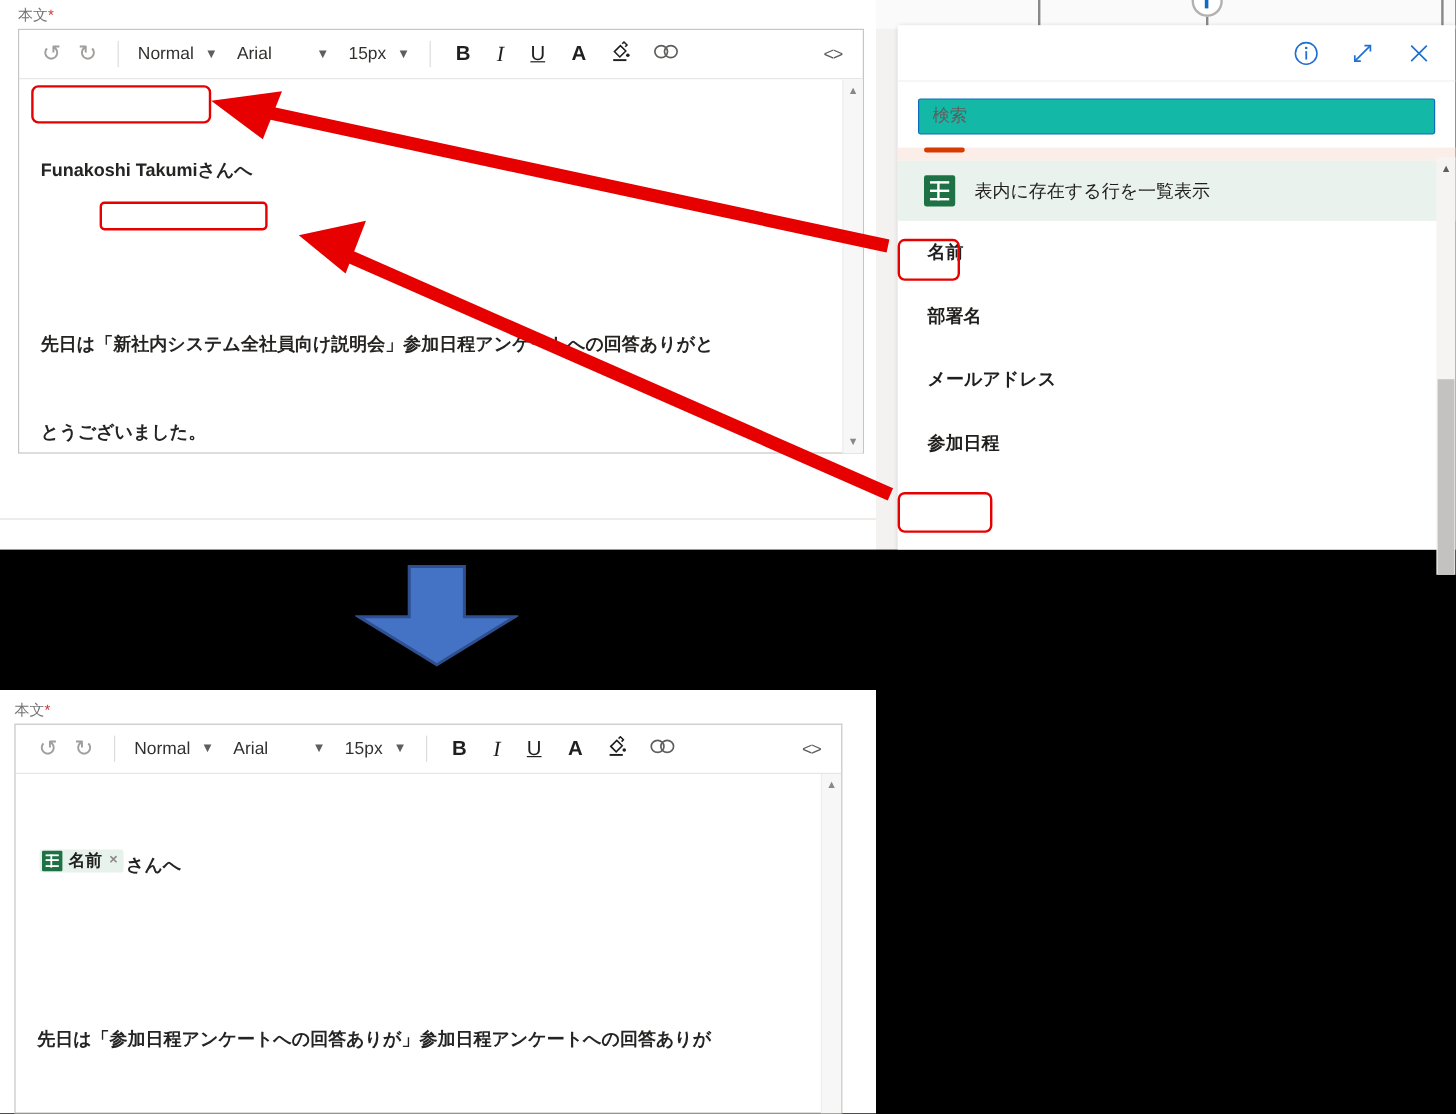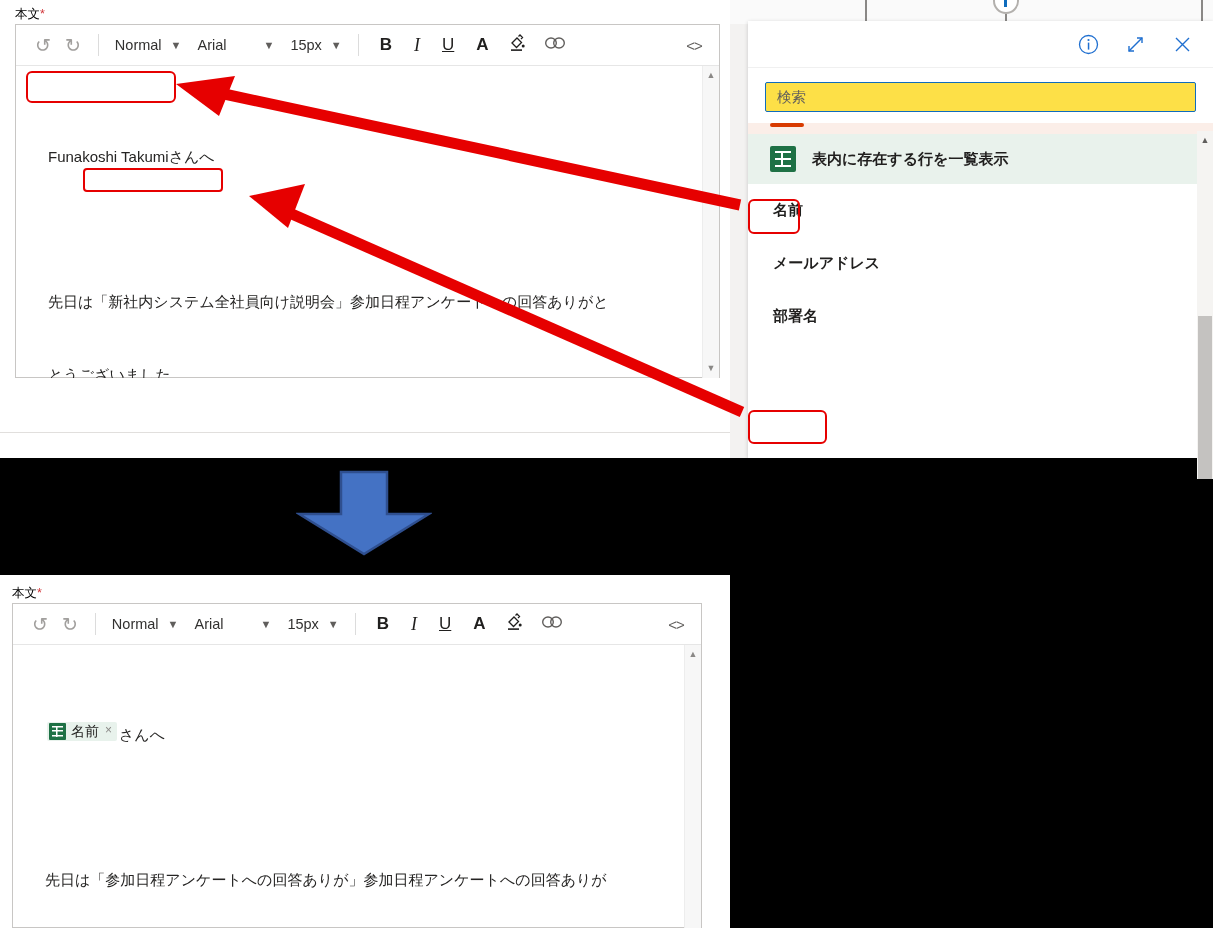--- a/index.html
+++ b/index.html
@@ -11,21 +11,21 @@
     overflow: hidden;
   }
   #stage { position: relative; width: 1213px; height: 928px; background: #000; }
 
   
   .canvas-top   { position:absolute; left:0; top:0;   width:730px;  height:458px; background:#fff; }
   .canvas-tr    { position:absolute; left:730px; top:0; width:483px; height:458px; background:#f3f2f1; }
   .canvas-bot   { position:absolute; left:0; top:575px; width:730px; height:353px; background:#fff; }
 
   
-  .field-label { font-size:12.5px; color:#000000; line-height:14px; }
+  .field-label { font-size:12.5px; color:#737373; line-height:14px; }
   .req-star { color:#d13438; font-size:12.5px; }
 
   .editor-box { border:1px solid #c8c6c4; background:#fff; position:relative; }
   .editor-toolbar {
     display:flex; align-items:center; height:41px;
     border-bottom:1px solid #e6e6e6; padding:0 12px; gap:0;
   }
   .tb-btn {
     display:flex; align-items:center; justify-content:center;
     height:30px; min-width:26px; color:#605e5c; cursor:default;
@@ -37,21 +37,21 @@
   .tb-dd .cv { color:#605e5c; font-size:11px; line-height:1; }
   .tb-fmt { font-size:17px; color:#201f1e; padding:0 11px; cursor:default; }
   .tb-fmt.ital { font-style:italic; font-family:"Liberation Serif", serif; font-size:18px;}
   .tb-fmt.und  { text-decoration:underline; }
   .tb-code { margin-left:auto; color:#605e5c; font-size:15px; letter-spacing:-1px;}
 
   .editor-body { position:relative; padding:12px 26px 10px 14px; overflow:hidden; }
   .etext {
     font-size:15px; color:#252423; line-height:1.62;
     font-family:"Liberation Sans","DejaVu Sans",sans-serif;
-    white-space:pre-wrap; margin:18px;
+    white-space:pre-wrap; margin:4px;font-weight:bold;
   }
   .etext p { margin:0; }
   .spacer-line { height:1.62em; }
 
   
   .vscroll {
     position:absolute; top:0; right:0; width:17px; height:100%;
     background:#f7f7f7; border-left:1px solid #ededed;
     display:flex; flex-direction:column; justify-content:space-between; align-items:center;
   }
@@ -85,34 +85,34 @@
   }
   .flyout-header {
     height:47px; display:flex; align-items:center; justify-content:flex-end;
     gap:26px; padding-right:20px; border-bottom:1px solid #f0f0f0;
   }
   .fh-icon { color:#1f6fd0; display:flex; align-items:center; cursor:default; }
   .search-wrap { padding:14px 17px 11px 17px; }
   .search-input {
     width:100%; height:30px; border:1.6px solid #0f6cbd; border-radius:2px;
     padding:0 11px; font-size:14.5px; color:#323130; outline:none;
-    font-family:"Liberation Sans","DejaVu Sans",sans-serif; background:#fde047;
+    font-family:"Liberation Sans","DejaVu Sans",sans-serif; background:#14b8a6;
   }
   .search-input::placeholder { color:#605e5c; }
 
   .tabstrip { height:11px; background:#fbeee8; position:relative; }
   .tabstrip .underline {
     position:absolute; left:22px; top:0; width:34px; height:4px; background:#d83b01; border-radius:2px;
   }
   .list-area { position:relative; }
   .lrow {
     display:flex; align-items:center; gap:16px; height:50px;
     padding-left:22px; font-size:15px; color:#201f1e; cursor:default;
   }
-  .lrow.sel { background:#e9f2ec; font-weight:bold; }
+  .lrow.sel { background:#e9f2ec; font-weight:normal; }
   .lrow.plain { height:53px; font-weight:bold; padding-left:25px; }
   .xls-lg {
     width:26px; height:26px; background:#1e7145; border-radius:2px; position:relative; flex:0 0 auto;
   }
   .xls-lg::before {
     content:""; position:absolute; left:5px; top:5px; right:5px; bottom:5px;
     background:
       linear-gradient(#fff,#fff) 0 0/100% 2px no-repeat,
       linear-gradient(#fff,#fff) 0 50%/100% 2px no-repeat,
       linear-gradient(#fff,#fff) 0 100%/100% 2px no-repeat,
@@ -256,24 +256,27 @@
 
     <div class="list-area">
       <div class="lrow sel">
         <div class="xls-lg"></div>
         <span>表内に存在する行を一覧表示</span>
       </div>
       <div class="lrow plain">
         <span>名前</span>
       </div>
       <div class="lrow plain">
+        <span>部署名</span>
+      </div>
+      <div class="lrow plain">
         <span>メールアドレス</span>
       </div>
       <div class="lrow plain">
-        <span>部署名</span>
+        <span>参加日程</span>
       </div>
     </div>
 
     <div class="panel-scroll">
       <div class="up">▲</div>
       <div class="thumb"></div>
     </div>
   </div>
 
   <div class="blue-arrow">

